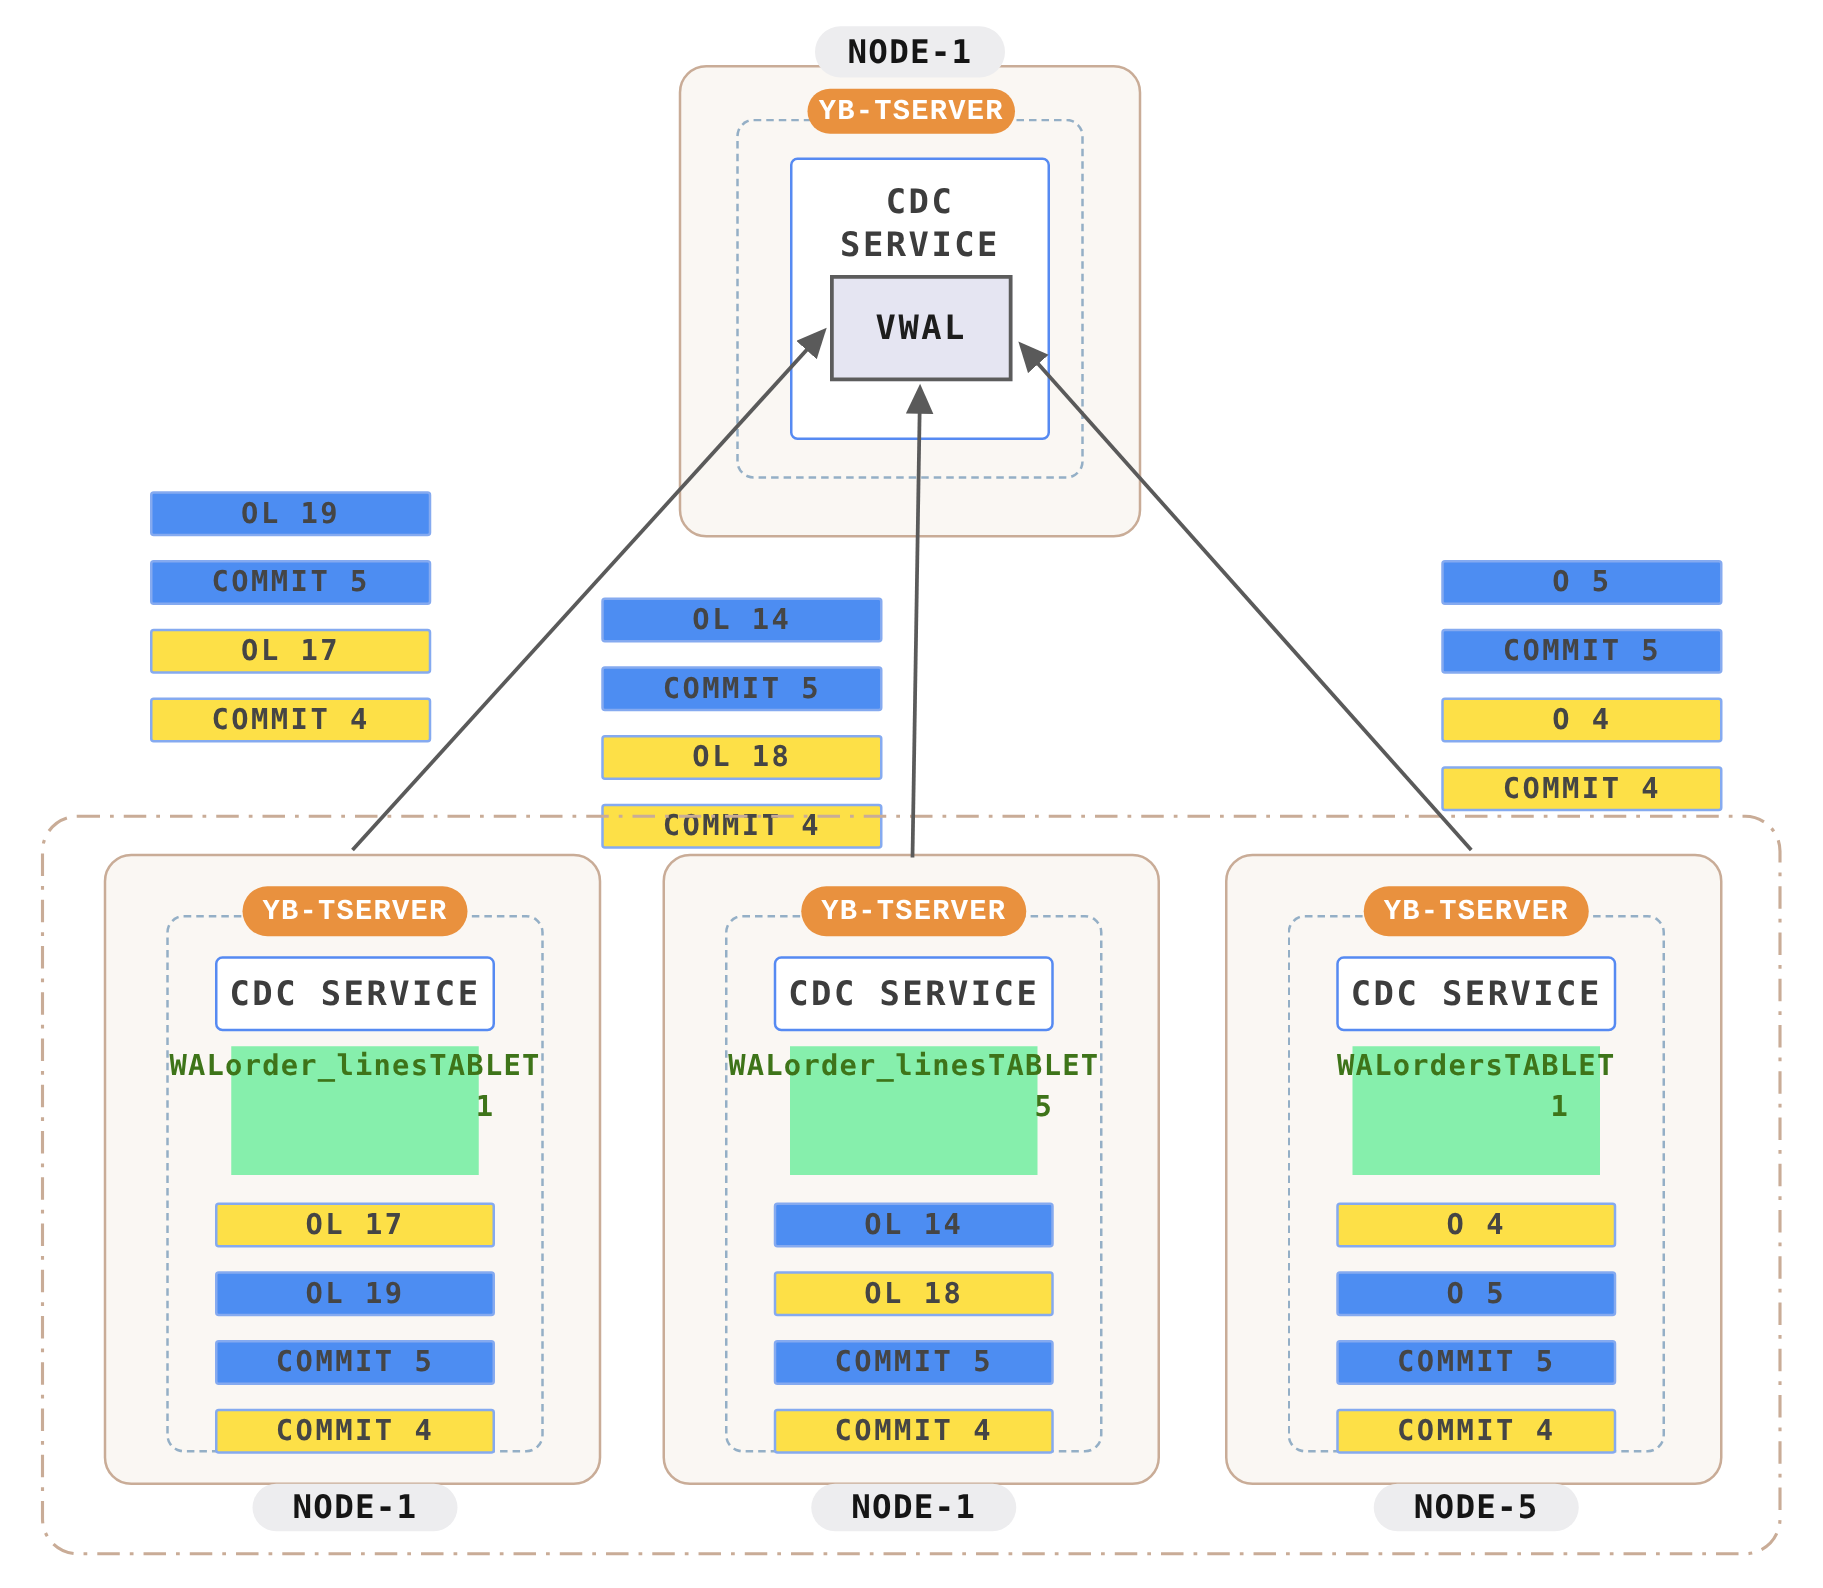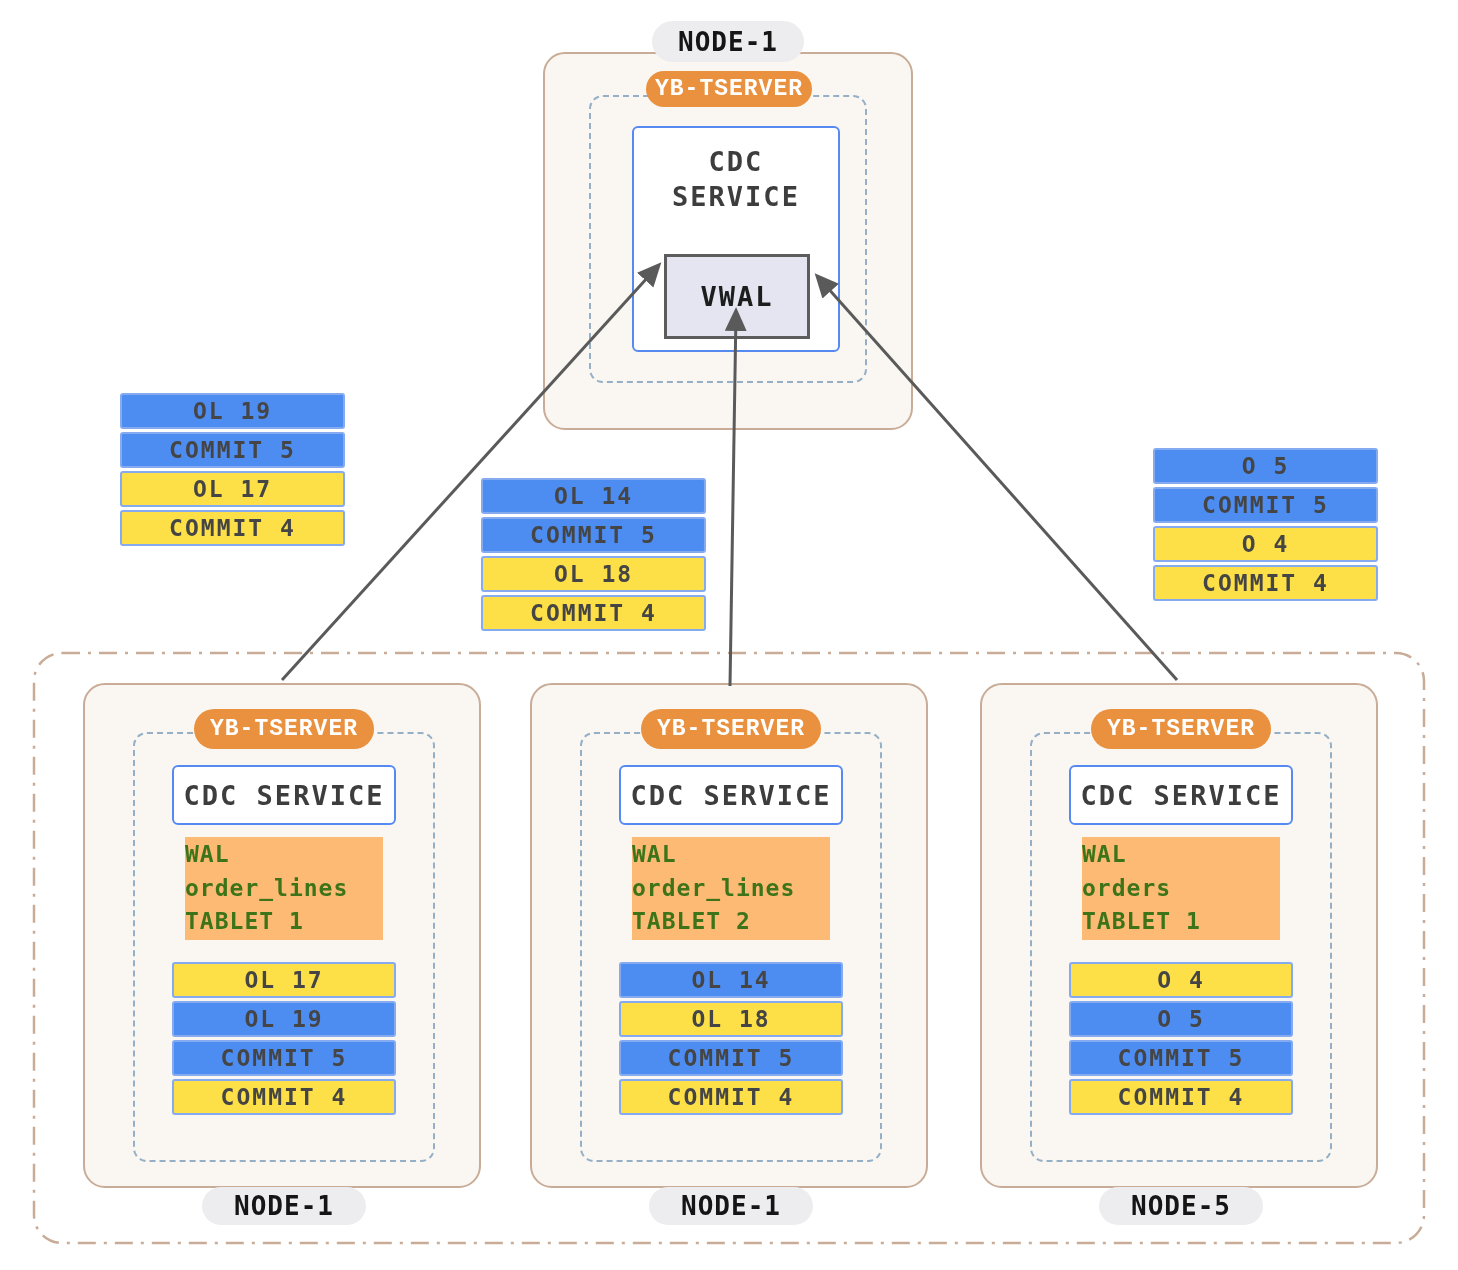--- a/index.html
+++ b/index.html
@@ -15,31 +15,31 @@
   .yb-pill  { background:#e9913e; color:#ffffff; font-family:Liberation Mono, monospace;
               font-size:23px; letter-spacing:1px; }
 
   .cdcbox { position:absolute; background:#ffffff; border:2.5px solid #568af2; border-radius:6px;
             color:#3d3d3d; font-weight:bold; font-size:27px; letter-spacing:2px;
             display:flex; align-items:center; justify-content:center; text-align:center; z-index:2; }
   .top-cdc { align-items:flex-start; padding:16px 22px 0 22px; line-height:1.3; }
 
   .vwal { position:absolute; background:#e5e5f2; border:3px solid #5c5c5c; color:#1d1d1d;
           font-weight:bold; font-size:27px; letter-spacing:2px;
-          display:flex; align-items:center; justify-content:center; z-index:4;margin-top:34px; }
+          display:flex; align-items:center; justify-content:center; z-index:4; }
 
-  .stack { position:absolute; display:flex; flex-direction:column; gap:3px; z-index:2; }
+  .stack { position:absolute; display:flex; flex-direction:column; gap:19px; z-index:2; }
   .bar { height:36px; border:2px solid #85aaf0; border-radius:3px; width:100%;
          display:flex; align-items:center; justify-content:center;
          font-weight:bold; font-size:23px; color:#454545; letter-spacing:2px; }
   .bar.blue  { background:#4d8df2; }
   .bar.green { background:#fde047; }
 
-  .walbox { position:absolute; background:#fdba74; color:#3e7419; font-weight:bold; font-size:23px;
-            display:flex; flex-direction:column; justify-content:center;
+  .walbox { position:absolute; background:#86efac; color:#3e7419; font-weight:bold; font-size:23px;
+            text-align:center; display:flex; justify-content:center;
             line-height:1.45; letter-spacing:1px; z-index:2; }
 
   
   .top-node-label { left:652px; top:21px;  width:152px; height:41px; }
   .top-frame      { left:543px; top:52px;  width:370px; height:378px; }
   .top-yb         { left:646px; top:71px;  width:166px; height:36px; }
   .top-dashed     { left:589px; top:95px;  width:278px; height:288px; }
   .top-cdc        { left:632px; top:126px; width:208px; height:226px; }
   .vwal-box       { left:664px; top:220px; width:146px; height:85px; }
 
@@ -109,21 +109,21 @@
     <div class="pill node-pill node-label">NODE-1</div>
   </div>
 
   <div class="frame node-frame nf1">
     <div class="dashedbox node-dashed"></div>
     <div class="pill yb-pill node-yb">YB-TSERVER</div>
     <div class="cdcbox node-cdc">CDC SERVICE</div>
     <div class="walbox node-wal">
       <span>WAL</span>
       <span>order_lines</span>
-      <span>TABLET 2</span>
+      <span>TABLET 5</span>
     </div>
     <div class="stack node-stack">
       <div class="bar blue">OL 14</div>
       <div class="bar green">OL 18</div>
       <div class="bar blue">COMMIT 5</div>
       <div class="bar green">COMMIT 4</div>
     </div>
     <div class="pill node-pill node-label">NODE-1</div>
   </div>
 

